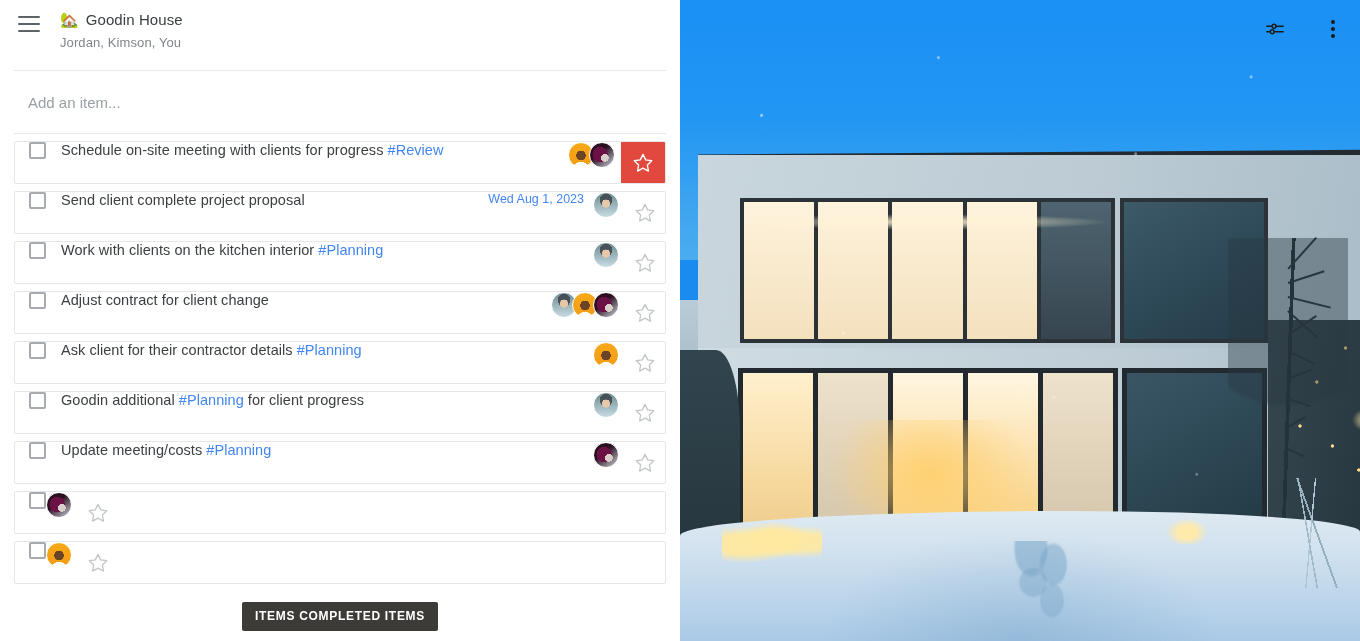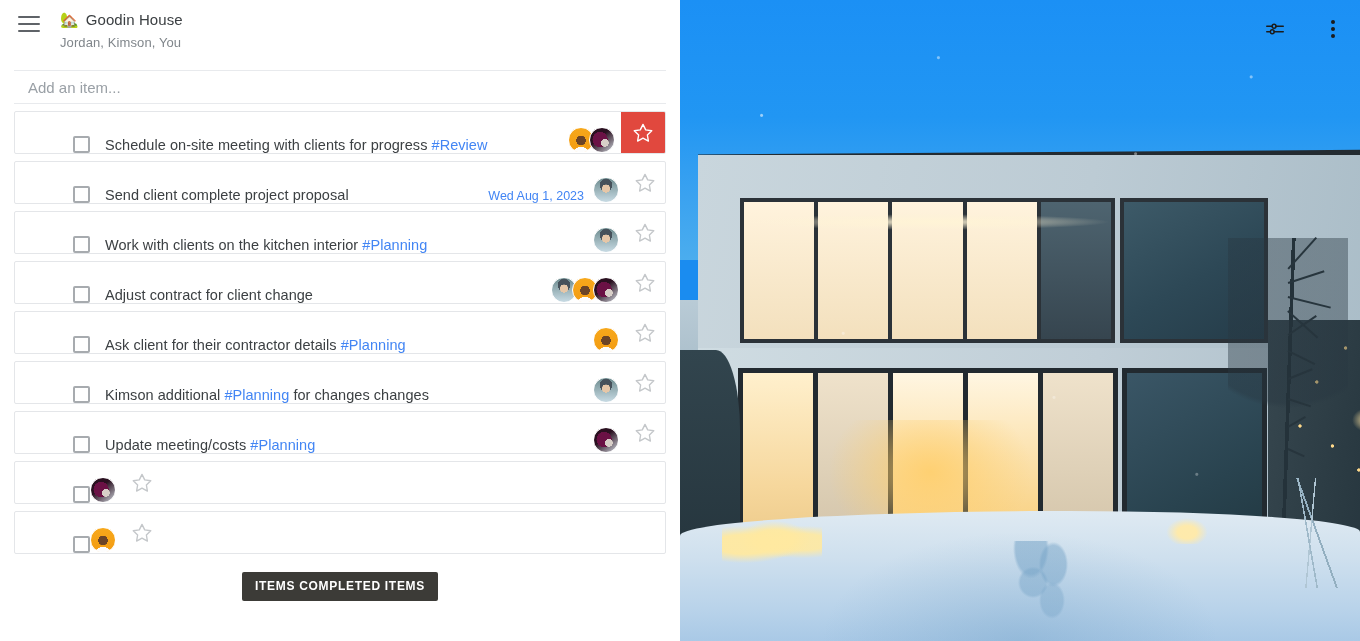--- a/index.html
+++ b/index.html
@@ -36,21 +36,21 @@
   .title-text { font-size: 15px; color: #3c4043; letter-spacing: .1px; }
   .subtitle-text { font-size: 13px; color: #80868b; margin-top: 5px; letter-spacing: .1px; }
 
   .header-divider {
     position: absolute; left: 14px; right: 14px; top: 70px;
     height: 1px; background: #e8eaed;
   }
 
   
   .add-item-row {
-    position: relative; height: 34px;
+    position: relative; height: 64px;
     display: flex; align-items: center;
     padding-left: 28px;
   }
   .add-item-input {
     border: none; outline: none; background: transparent;
     font-family: "Liberation Sans", sans-serif;
     font-size: 15px; color: #3c4043; width: 560px;
   }
   .add-item-input::placeholder { color: #9aa0a6; }
   .add-divider {
@@ -61,23 +61,22 @@
   
   .task-list { padding: 7px 14px 0 14px; }
   .task-card {
     position: relative;
     height: 43px;
     margin-bottom: 7px;
     background: #ffffff;
     border: 1px solid #e4e6e9;
     border-radius: 2px;
     display: flex;
-    align-items: flex-end;
+    align-items: flex-start;
     overflow: hidden;
-    padding-left: 44px;
   }
   .checkbox {
     flex: 0 0 auto;
     margin-left: 14px;
     width: 17px; height: 17px;
     border: 2px solid #a7abaf;
     border-radius: 2px;
     background: #fff;
     cursor: pointer;
   }
@@ -405,21 +404,21 @@
             <div class="avatar av-orange"></div>
           </div>
           <div class="star-btn">
             <svg class="star-svg" viewBox="0 0 24 24">
               <path d="M12 2.6l2.95 5.98 6.6.96-4.77 4.65 1.12 6.57L12 17.66l-5.9 3.1 1.13-6.57L2.45 9.54l6.6-.96L12 2.6z" fill="none" stroke="#c4c7ca" stroke-width="1.5" stroke-linejoin="round"></path>
             </svg>
           </div>
         </div>
         <div class="task-card">
           <div class="checkbox"></div>
-          <div class="task-text"><span>Kimson additional </span><span class="tag">#Planning</span><span> for changes changes</span></div>
+          <div class="task-text"><span>Goodin additional </span><span class="tag">#Planning</span><span> for client progress</span></div>
           <div class="avatars">
             <div class="avatar av-teal"></div>
           </div>
           <div class="star-btn">
             <svg class="star-svg" viewBox="0 0 24 24">
               <path d="M12 2.6l2.95 5.98 6.6.96-4.77 4.65 1.12 6.57L12 17.66l-5.9 3.1 1.13-6.57L2.45 9.54l6.6-.96L12 2.6z" fill="none" stroke="#c4c7ca" stroke-width="1.5" stroke-linejoin="round"></path>
             </svg>
           </div>
         </div>
         <div class="task-card">

